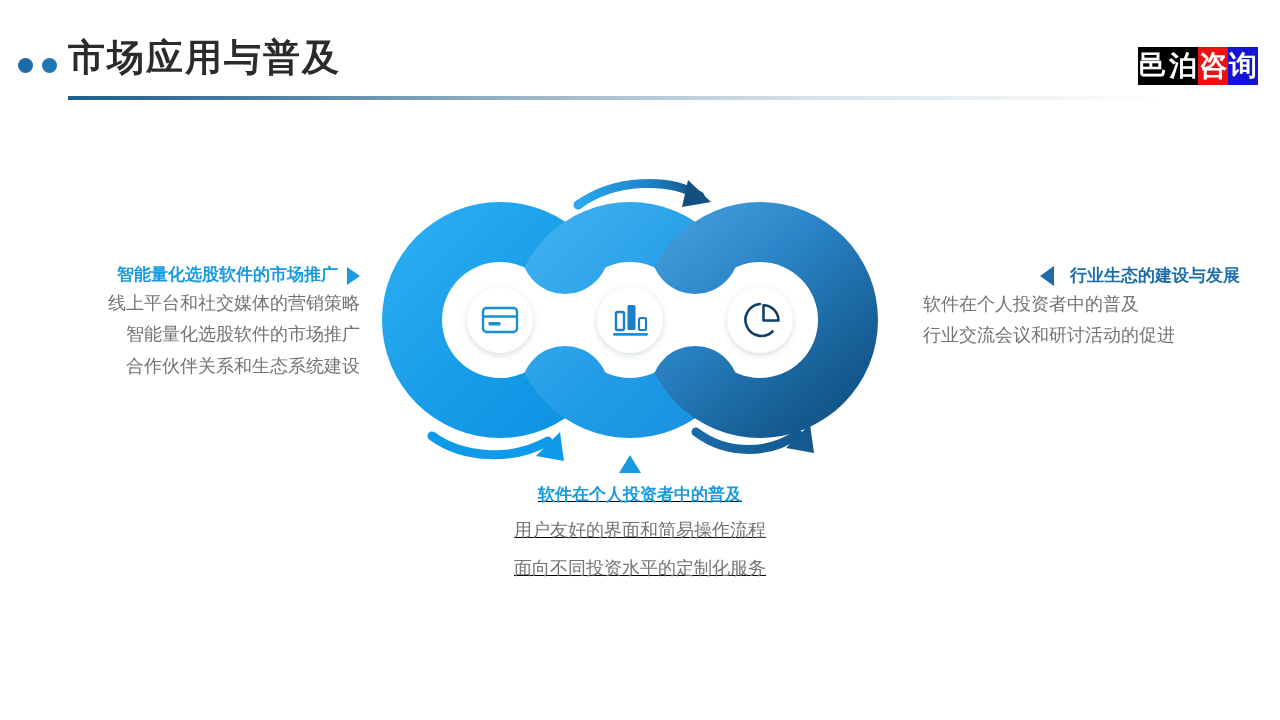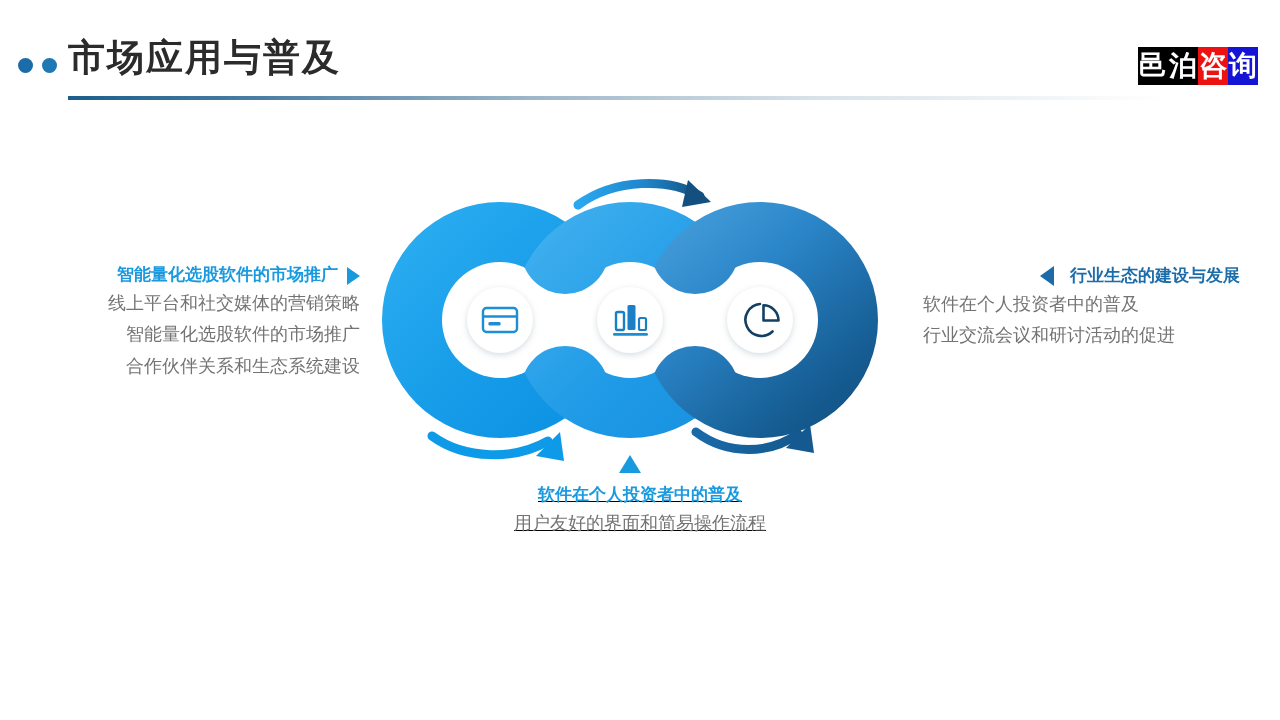--- a/index.html
+++ b/index.html
@@ -142,21 +142,21 @@
   }
 
   #block-bottom {
     position: absolute;
     left: 440px;
     top: 485px;
     width: 400px;
     text-align: center;
     text-decoration: underline;
   }
-  #block-bottom .block-body { margin-top: 5px; }
+  #block-bottom .block-body { margin-top: 12px; }
 
   .tri {
     width: 0; height: 0;
     flex: none;
   }
   .tri.right {
     border-top: 9px solid transparent;
     border-bottom: 9px solid transparent;
     border-left: 13px solid #1a9ade;
   }
@@ -309,13 +309,14 @@
     <span class="tri left"></span>
     <span class="block-heading dark">行业生态的建设与发展</span>
   </div>
   <div class="block-body">软件在个人投资者中的普及</div>
   <div class="block-body">行业交流会议和研讨活动的促进</div>
 </div>
 
 <div id="block-bottom">
   <div class="block-heading">软件在个人投资者中的普及</div>
   <div class="block-body">用户友好的界面和简易操作流程</div>
+  <div class="block-body">面向不同投资水平的定制化服务</div>
 </div>
 
 </body></html>

